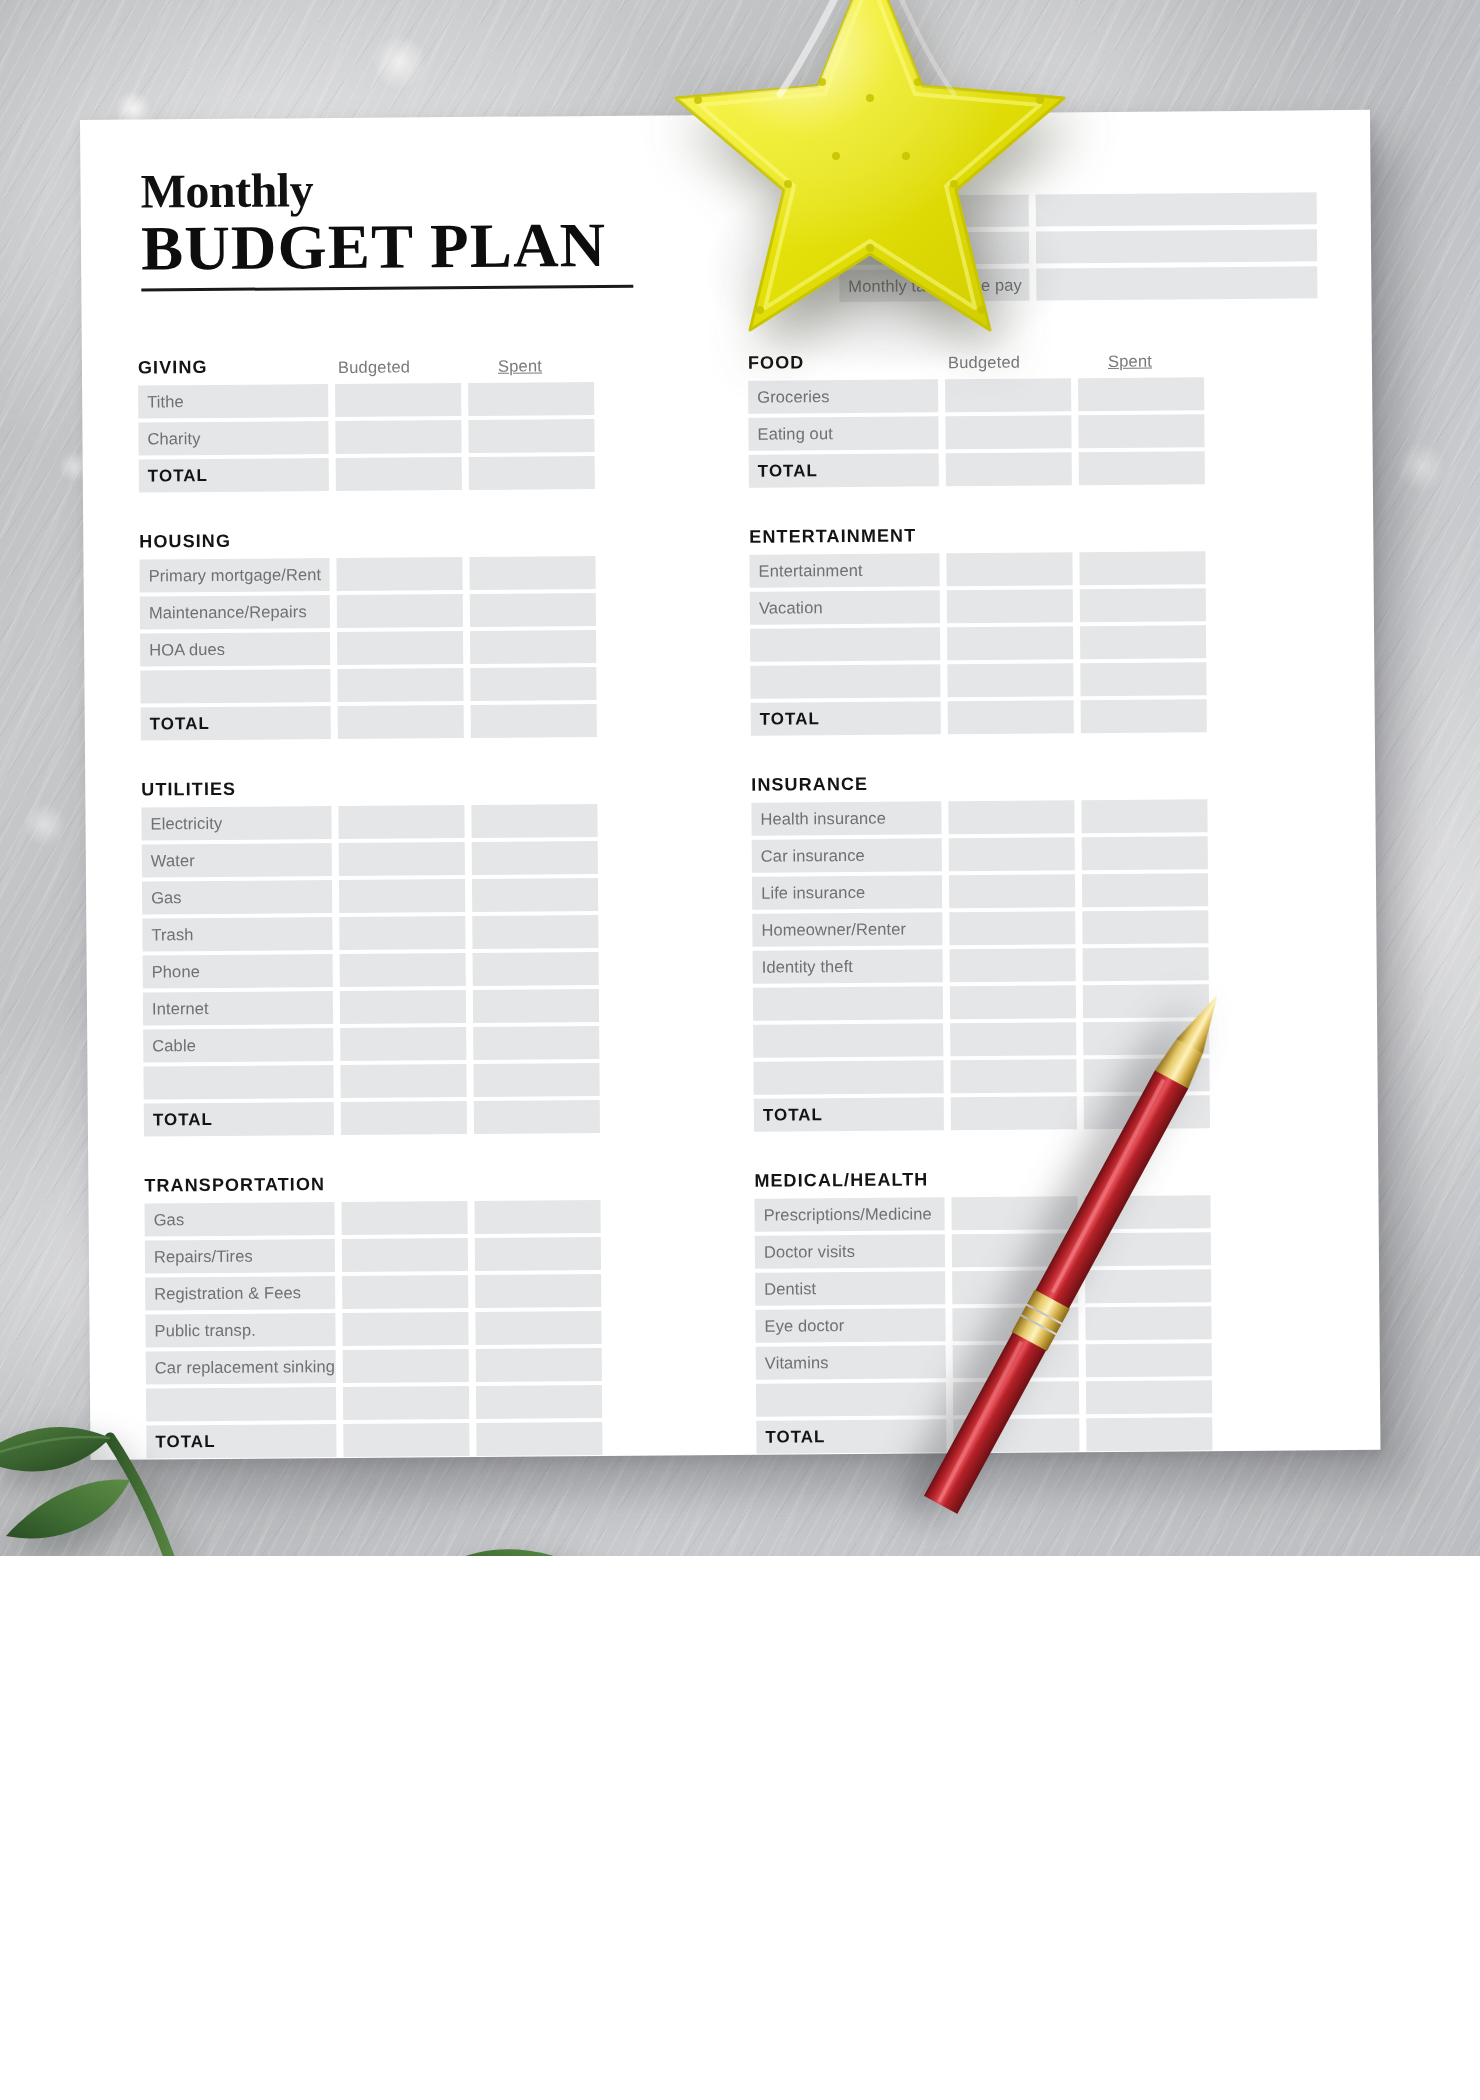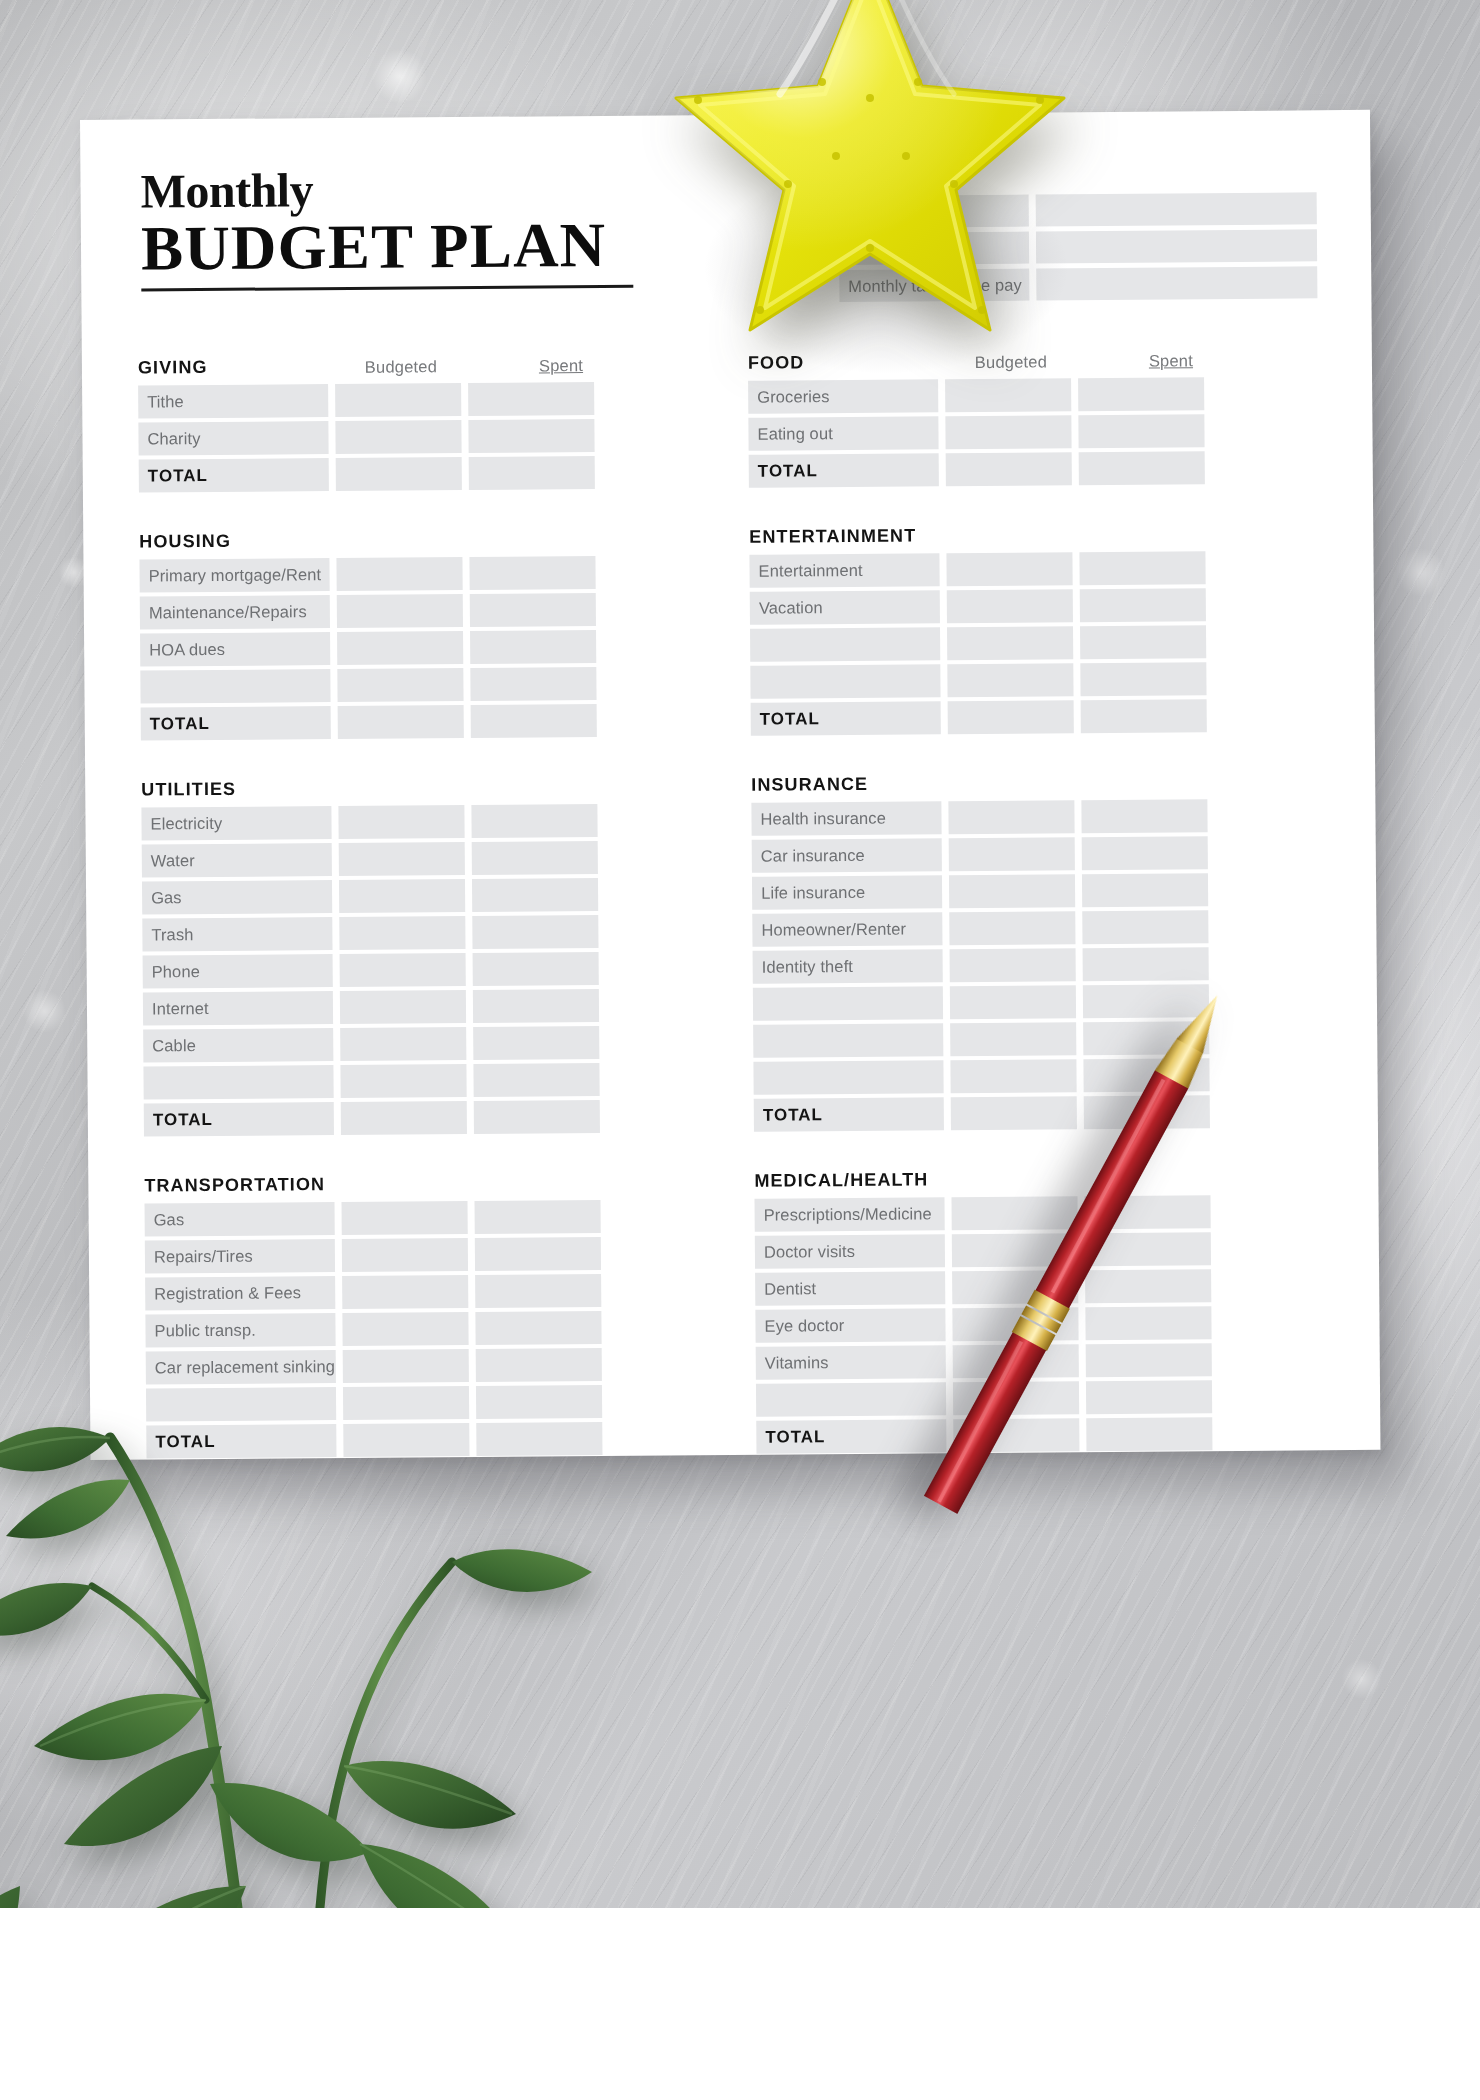--- a/index.html
+++ b/index.html
@@ -8,21 +8,21 @@
     width: 1480px;
     height: 2100px;
     overflow: hidden;
     font-family: "Liberation Sans", sans-serif;
   }
 
   
   .scene {
     position: relative;
     width: 1480px;
-    height: 1908px;
+    height: 1556px;
     background:
       radial-gradient(ellipse 700px 500px at 18% 12%, rgba(255,255,255,0.55), rgba(255,255,255,0) 62%),
       radial-gradient(ellipse 520px 380px at 72% 6%, rgba(255,255,255,0.40), rgba(255,255,255,0) 60%),
       radial-gradient(ellipse 420px 600px at 96% 58%, rgba(245,245,247,0.55), rgba(255,255,255,0) 65%),
       radial-gradient(ellipse 600px 420px at 8% 82%, rgba(250,250,252,0.5), rgba(255,255,255,0) 66%),
       linear-gradient(128deg, #b8b9bb 0%, #c7c8ca 22%, #b4b5b8 46%, #c9cacd 68%, #bcbdc0 100%);
     overflow: hidden;
   }
   
   .scene::before {
@@ -169,21 +169,21 @@
     width: 190px;
     font-size: 18px;
     font-weight: 700;
     font-stretch: condensed;
     letter-spacing: 1.1px;
     color: #141414;
     white-space: nowrap;
   }
   .sec-colhead {
     width: 126px;
-    text-align: center;
+    text-align: left;
     font-size: 16.5px;
     font-weight: 300;
     font-stretch: condensed;
     color: #77797c;
     letter-spacing: .2px;
   }
   .sec-colhead.first { margin-left: 10px; }
   .sec-colhead.second { margin-left: 34px; text-decoration: underline; }
 
   .row {

